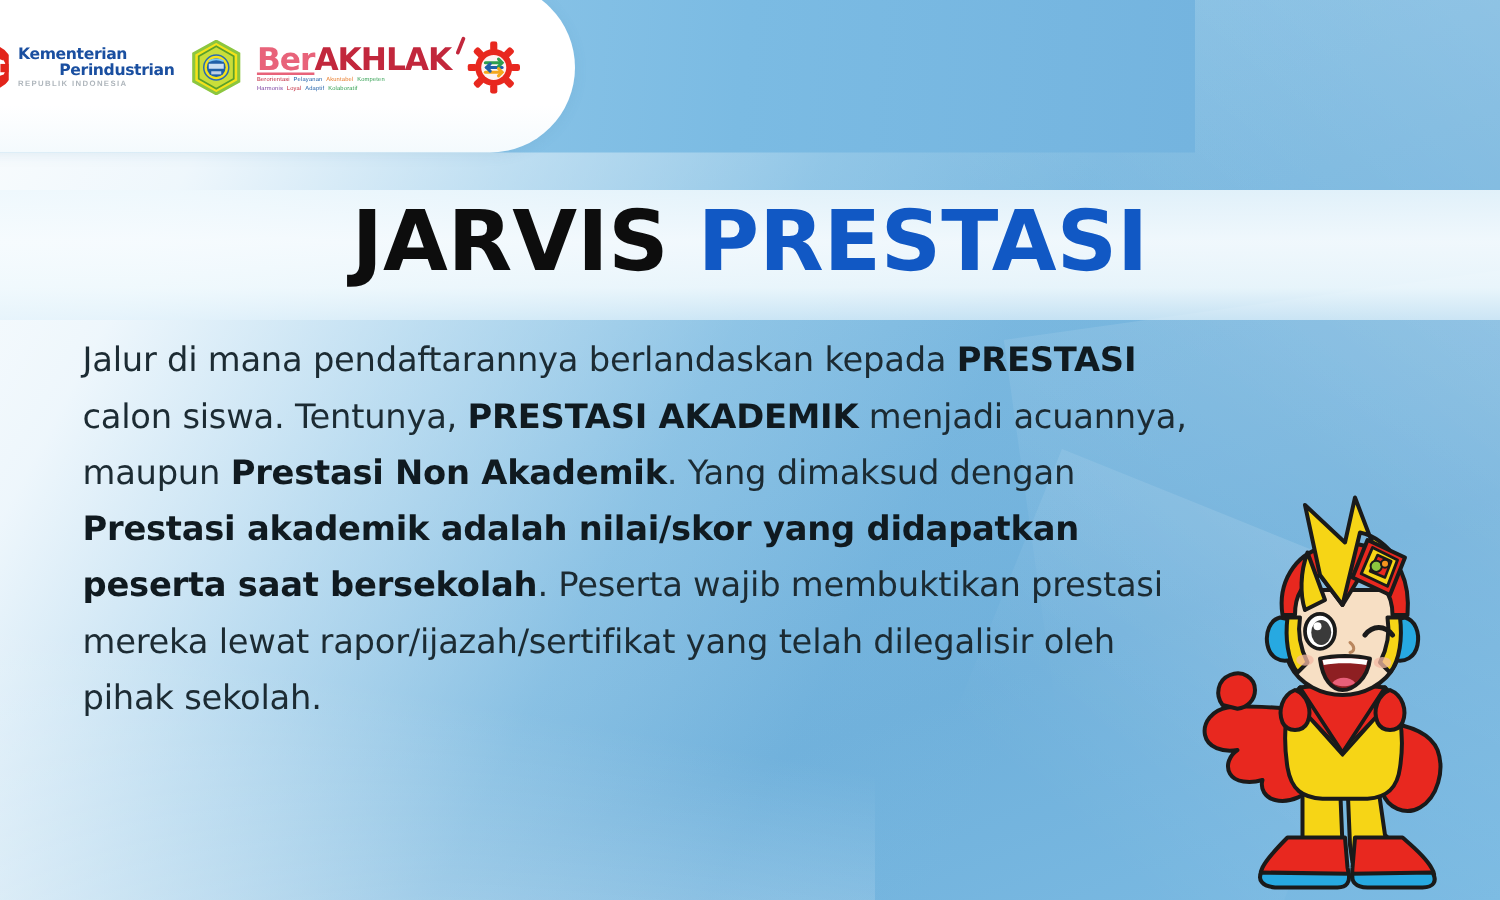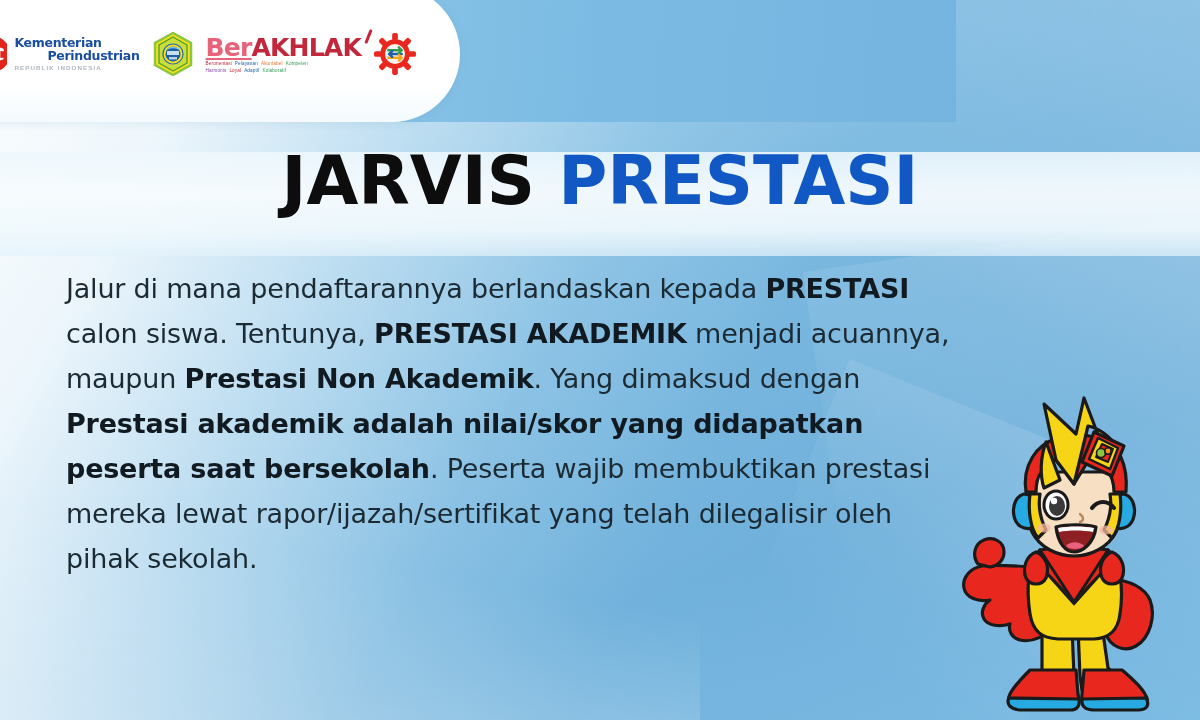--- a/index.html
+++ b/index.html
@@ -91,21 +91,21 @@
   
   .title-band{
     position:absolute;left:0;top:152px;width:1200px;height:104px;
     background:linear-gradient(180deg,
       rgba(238,248,253,0.88) 0%,
       rgba(246,251,254,0.95) 40%,
       rgba(240,249,253,0.92) 75%,
       rgba(226,242,251,0.72) 100%);
   }
   .title{
-    position:absolute;left:0;top:148px;width:1200px;
+    position:absolute;left:0;top:160px;width:1200px;
     text-align:center;line-height:1;
     font-family:"DejaVu Sans",sans-serif;
     font-size:67px;font-weight:bold;letter-spacing:0px;
     white-space:nowrap;
   }
   .title .t-black{color:#0d0d0d;}
   .title .t-blue{color:#1158c4;}
 
   
   .body-copy{

